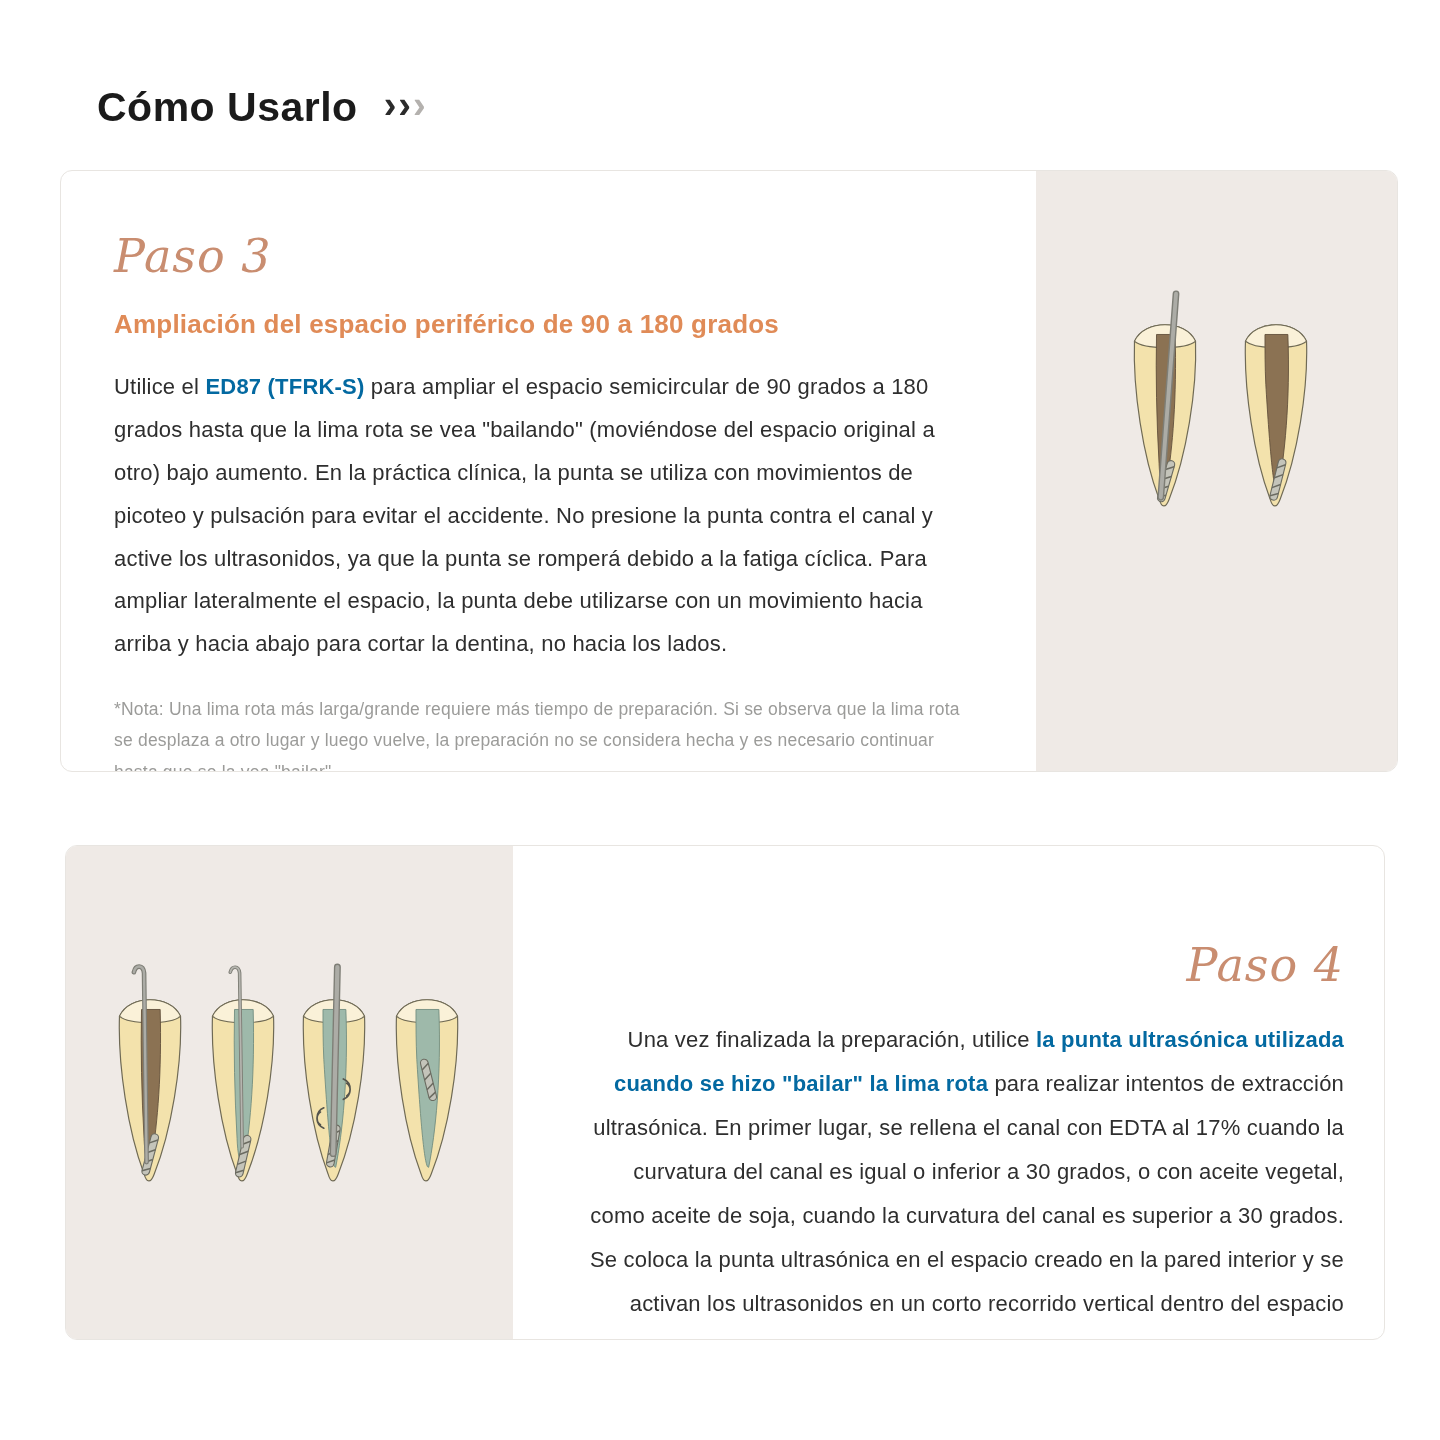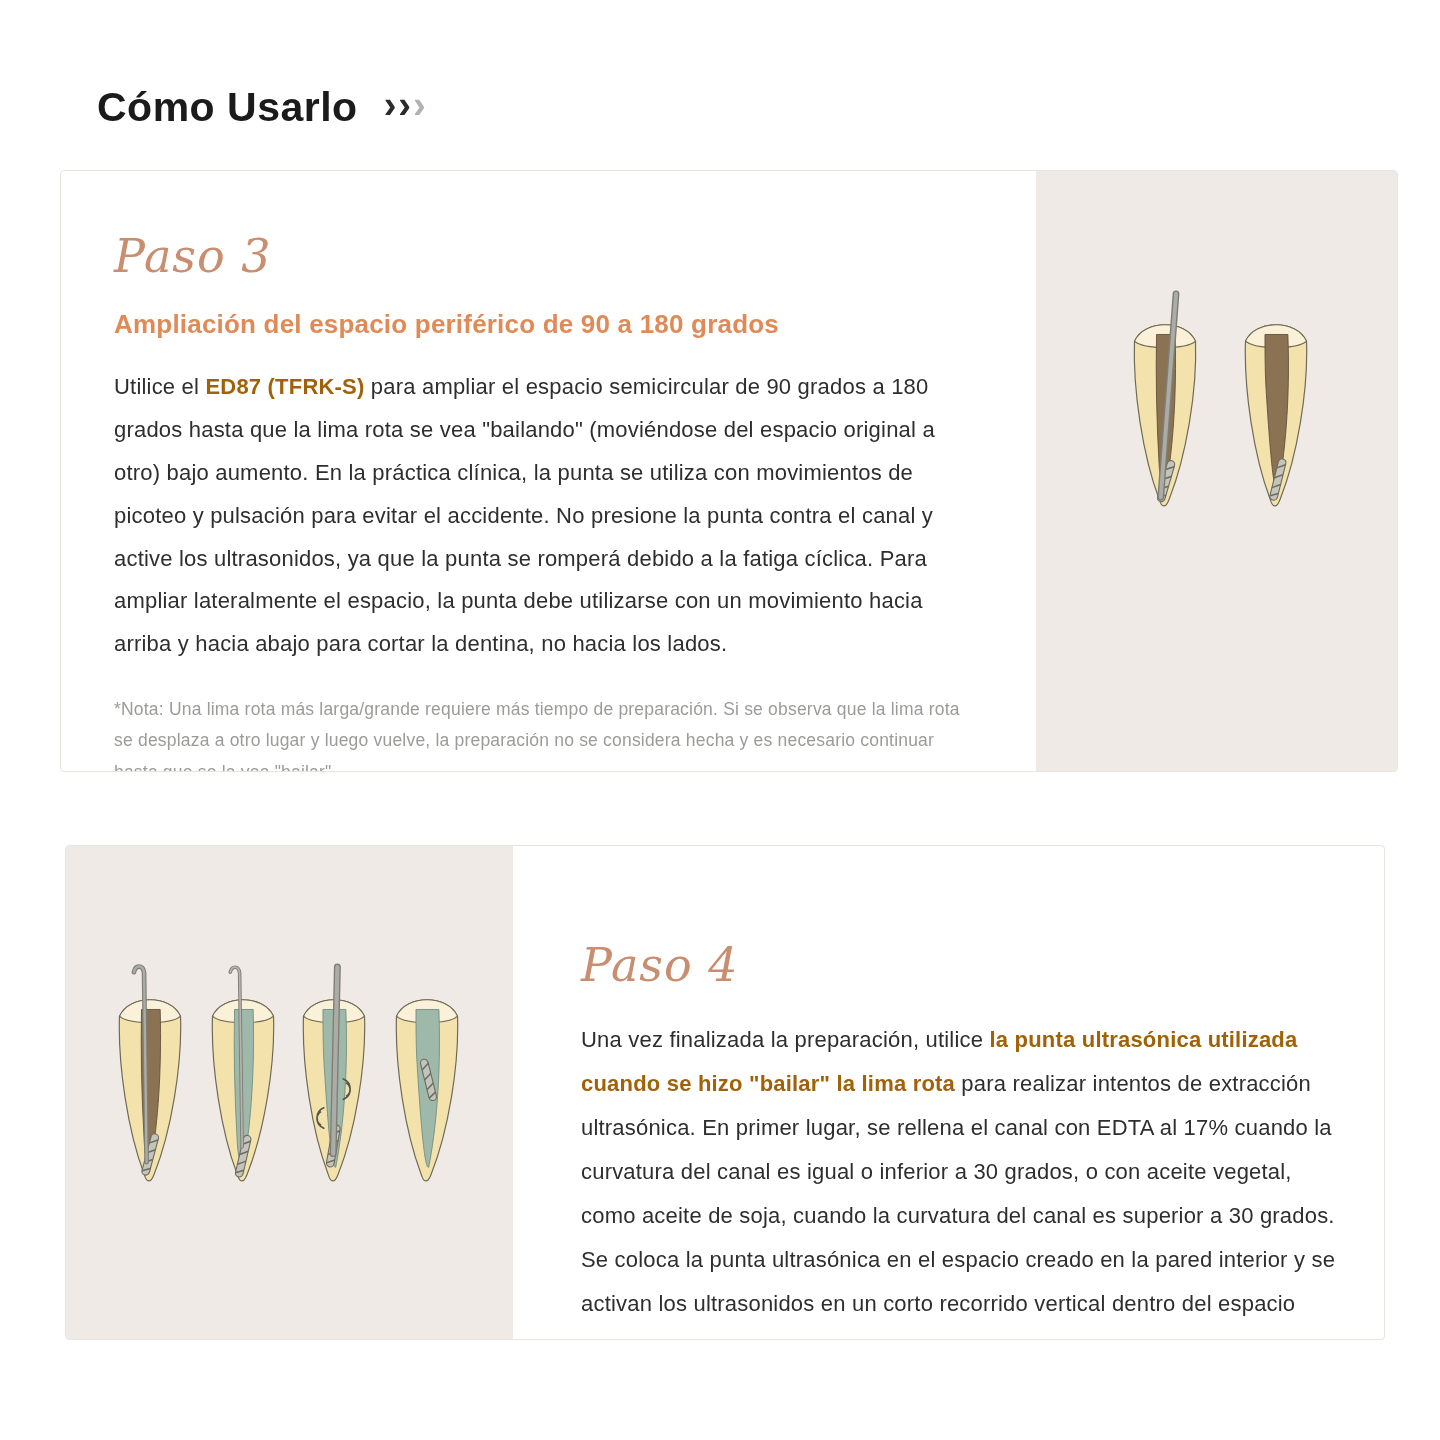--- a/index.html
+++ b/index.html
@@ -7,39 +7,39 @@
     width:1440px;height:1440px;position:relative;background:#ffffff;
     font-family:"Liberation Sans", sans-serif;color:#2e2e2e;overflow:hidden;
   }
   
   .header{position:absolute;left:97px;top:55px;display:flex;align-items:flex-start;gap:26px;margin-top:29px;}
   .page-title{font-size:41px;font-weight:700;color:#1b1b1b;letter-spacing:.5px;margin:0;}
   .chevrons{display:flex;align-items:center;gap:2px;padding-top:2px;}
   .chevron{font-size:38px;font-weight:700;line-height:1;color:#2b2b2b;}
   .chevron:last-child{color:#b4b1ae;}
   
-  .card{position:absolute;border:1px solid #e8e5e1;border-radius:4px;background:#fff;overflow:hidden;display:flex;}
+  .card{position:absolute;border:1px solid #e8e5e1;border-radius:12px;background:#fff;overflow:hidden;display:flex;}
   #card-step3{left:60px;top:170px;width:1336px;height:600px;}
-  #card-step4{left:65px;top:845px;width:1318px;height:493px;}
+  #card-step4{left:65px;top:845px;width:1318px;height:493px;text-align:right;}
   .panel{background:#efeae6;position:relative;flex-shrink:0;}
   #card-step3 .panel{width:361px;}
   #card-step4 .panel{width:447px;}
   .content{flex:1;position:relative;}
   #card-step3 .content{padding:58px 55px 0 53px;}
   #card-step4 .content{padding:92px 40px 0 68px;}
   
   .step-heading{
     font-family:"DejaVu Serif","Liberation Serif",serif;font-style:italic;font-weight:400;
     font-size:46px;color:#c98d70;margin:0 0 26px 0;letter-spacing:1px;
   }
   .step-subtitle{font-size:26px;font-weight:700;color:#e08b57;margin:0 0 26px 0;letter-spacing:.2px;}
   .body-text{font-size:22px;line-height:1.95;color:#2e2e2e;margin:0;letter-spacing:.2px;}
   #card-step3 .body-text{max-width:862px;}
   #card-step4 .body-text{max-width:780px;line-height:2.0;}
-  .body-text b{font-weight:700;color:#a16207;}
+  .body-text b{font-weight:700;color:#0369a1;}
   .note-text{font-size:17.5px;line-height:1.78;color:#9b9b99;margin:28px 0 0 0;max-width:862px;letter-spacing:.2px;}
   
   .tooth-svg{position:absolute;width:78px;height:auto;}
   #card-step3 .tooth-svg{top:116px;}
   #card-step3 .tooth-a{left:90px;}
   #card-step3 .tooth-b{left:201px;}
   #card-step4 .tooth-svg{top:116px;}
   #card-step4 .tooth-1{left:45px;}
   #card-step4 .tooth-2{left:138px;}
   #card-step4 .tooth-3{left:229px;}

